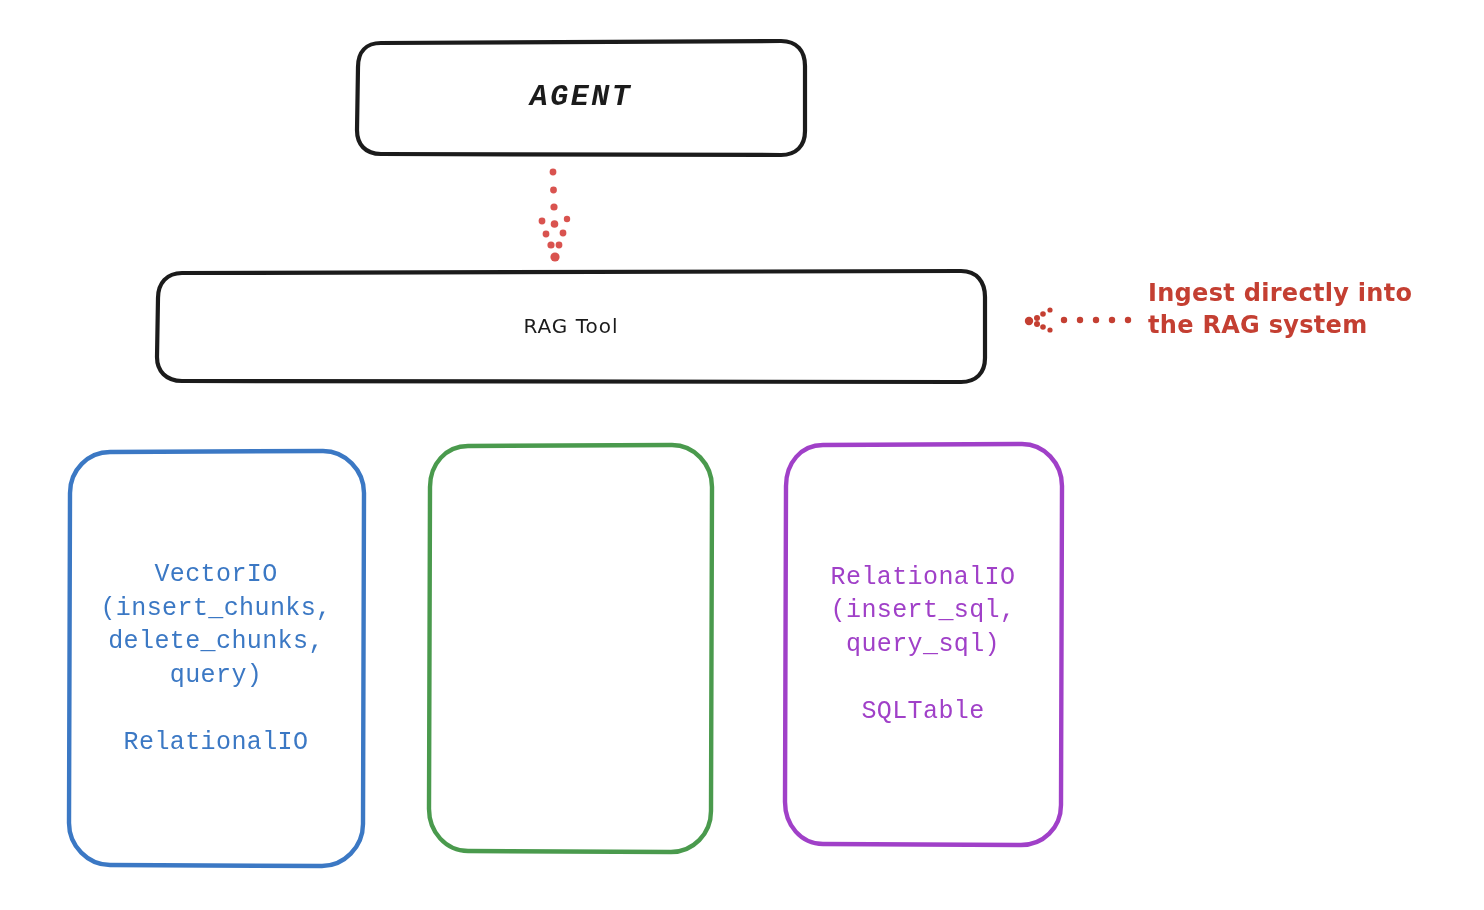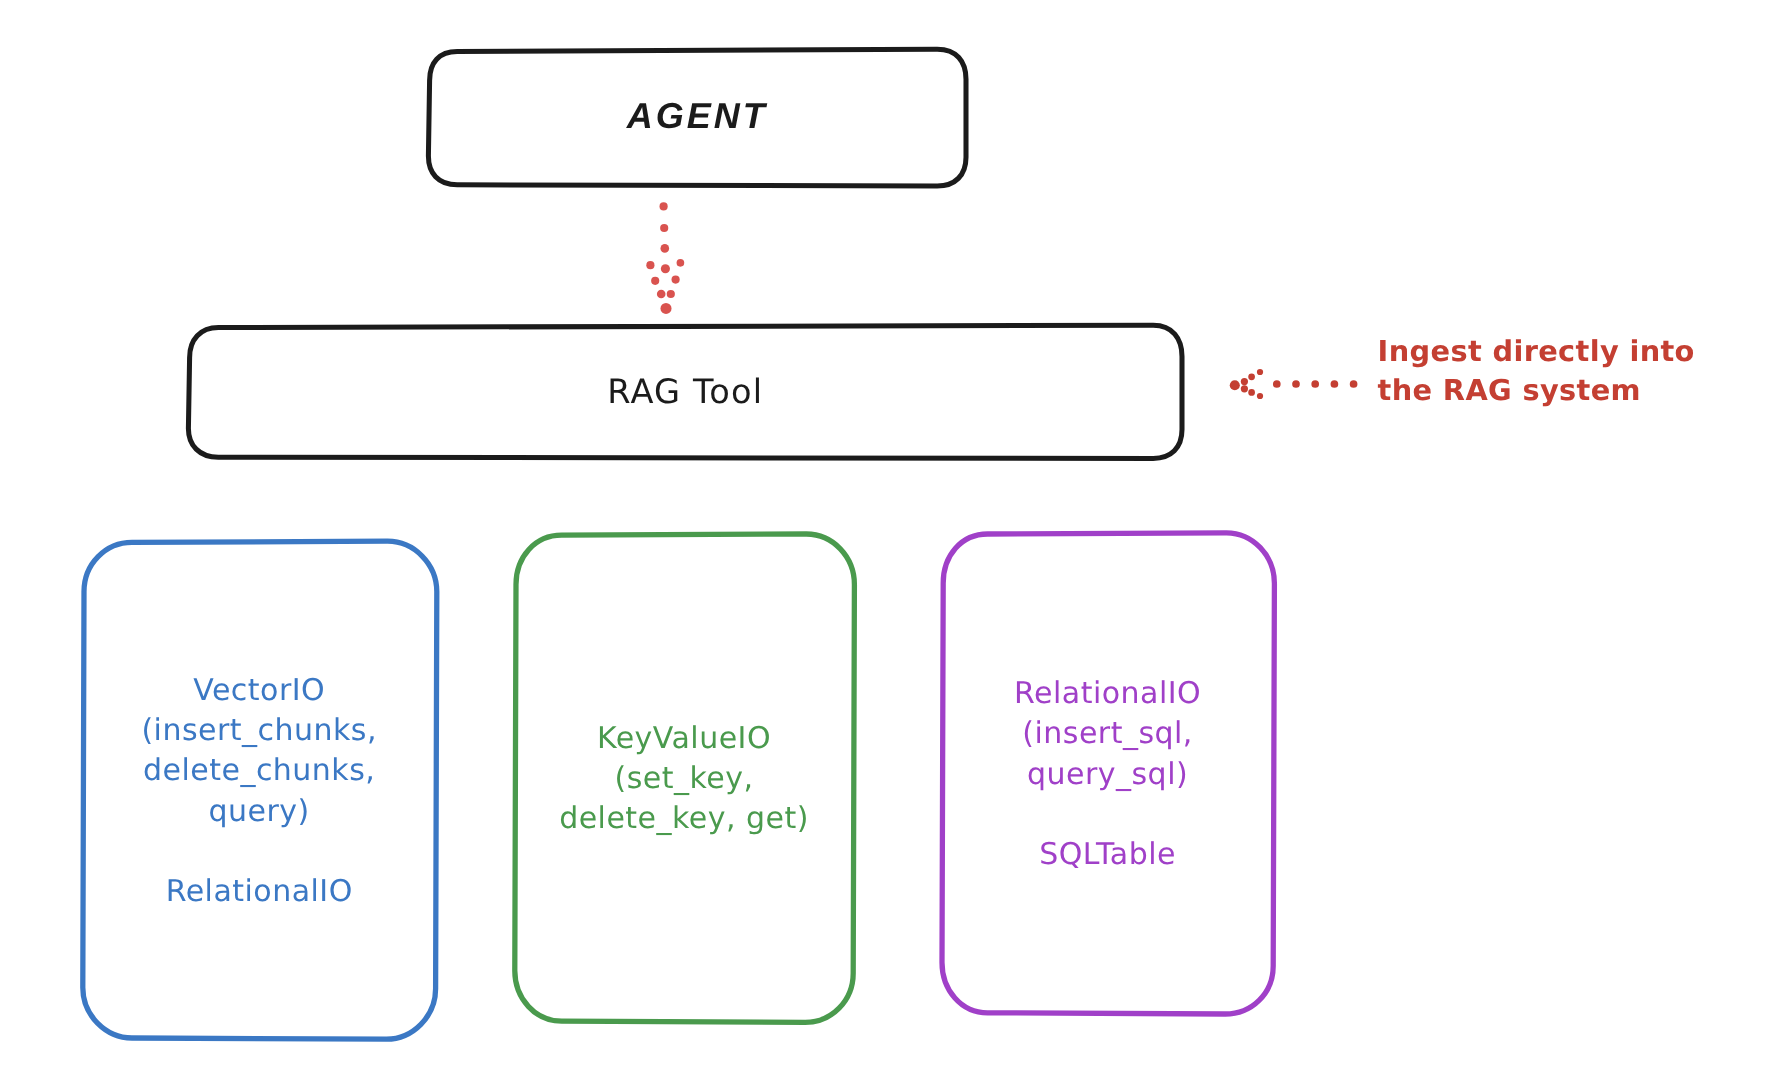--- a/index.html
+++ b/index.html
@@ -45,32 +45,32 @@
     top: 41px;
     width: 448px;
     height: 114px;
   }
   #agent-node .node-label {
     font-size: 30px;
     color: #1b1b1b;
     font-style: italic;
     font-weight: 600;
     letter-spacing: 2.5px;
-    font-family: Liberation Sans, sans-serif;
+    font-family: Liberation Mono, monospace;
   }
 
   
   #ragtool-node {
     left: 157px;
     top: 271px;
     width: 828px;
     height: 111px;
   }
   #ragtool-node .node-label {
-    font-size: 28px;
+    font-size: 20px;
     color: #1b1b1b;
     font-weight: 500;
     letter-spacing: 1px;
   }
 
   
   #vectorio-node {
     left: 68px;
     top: 451px;
     width: 296px;
@@ -89,20 +89,21 @@
     height: 401px;
   }
 
   .leaf-text {
     display: flex;
     flex-direction: column;
     align-items: center;
     justify-content: center;
     gap: 34px;
     padding: 0 6px;
+    font-family: Liberation Mono, monospace;
   }
   .leaf-api {
     font-size: 25px;
     line-height: 1.35;
     white-space: pre-line;
     font-weight: 500;
     letter-spacing: 0.4px;
   }
   .leaf-entity {
     font-size: 25px;
@@ -237,23 +238,20 @@
 
 <div class="node leaf-text" id="vectorio-node">
   <span class="leaf-api c-blue">VectorIO
 (insert_chunks,
 delete_chunks,
 query)</span>
   <span class="leaf-entity c-blue">RelationalIO</span>
 </div>
 
 <div class="node leaf-text" id="keyvalueio-node">
-  <span class="leaf-api c-green">KeyValueIO
-(set_key,
-delete_key, get)</span>
 </div>
 
 <div class="node leaf-text" id="relationalio-node">
   <span class="leaf-api c-purple">RelationalIO
 (insert_sql,
 query_sql)</span>
   <span class="leaf-entity c-purple">SQLTable</span>
 </div>
 
 <div id="ingest-annotation">Ingest directly into

